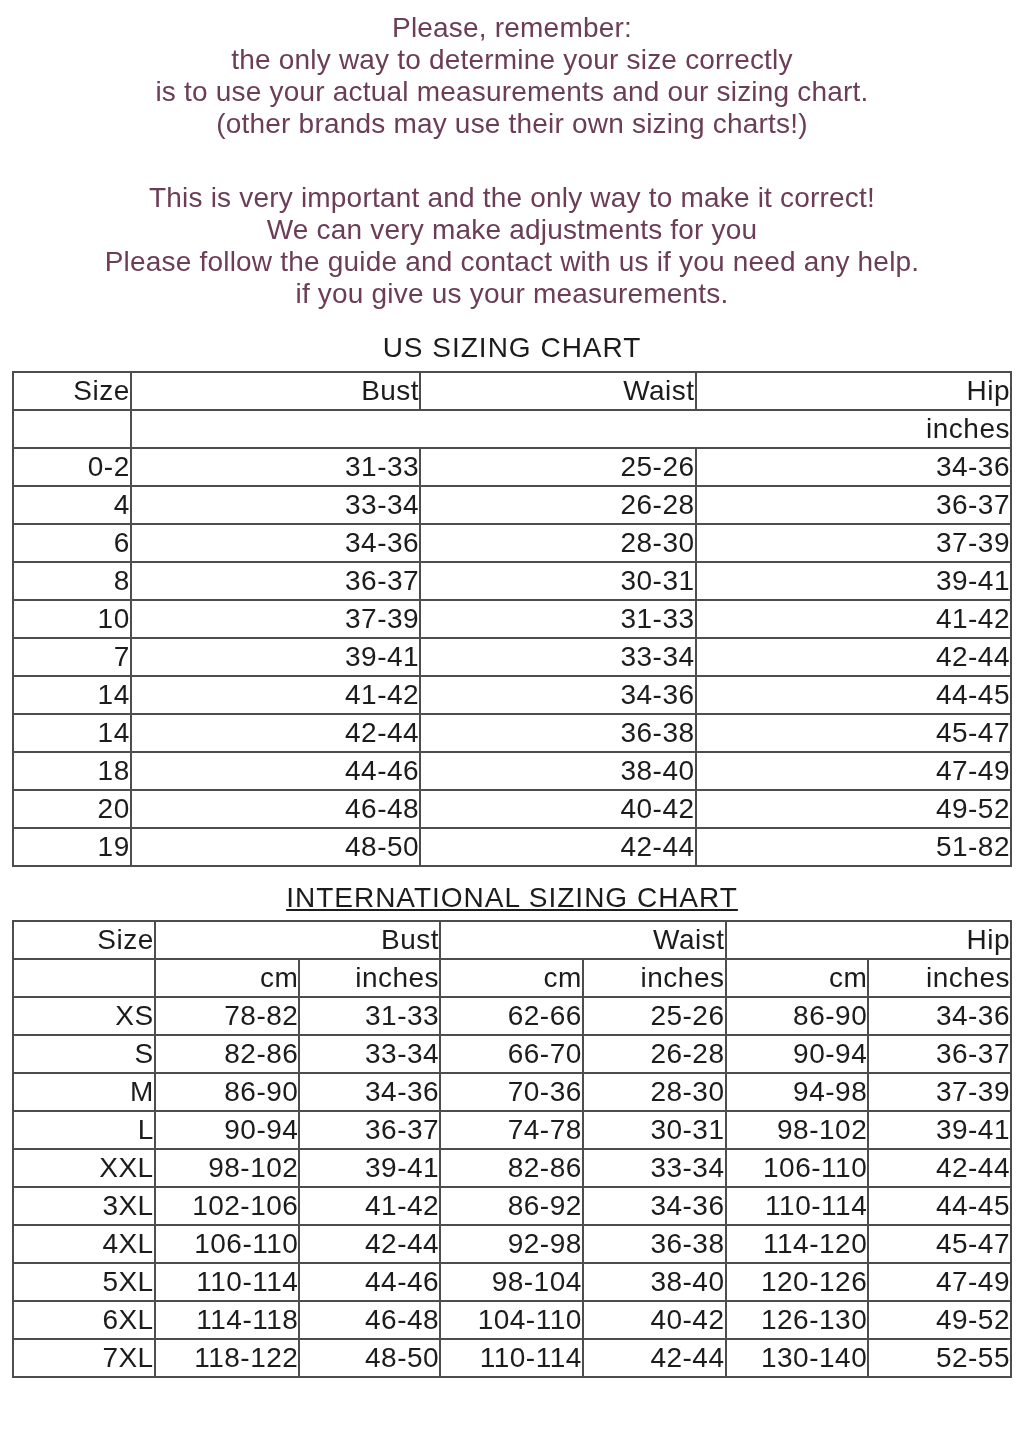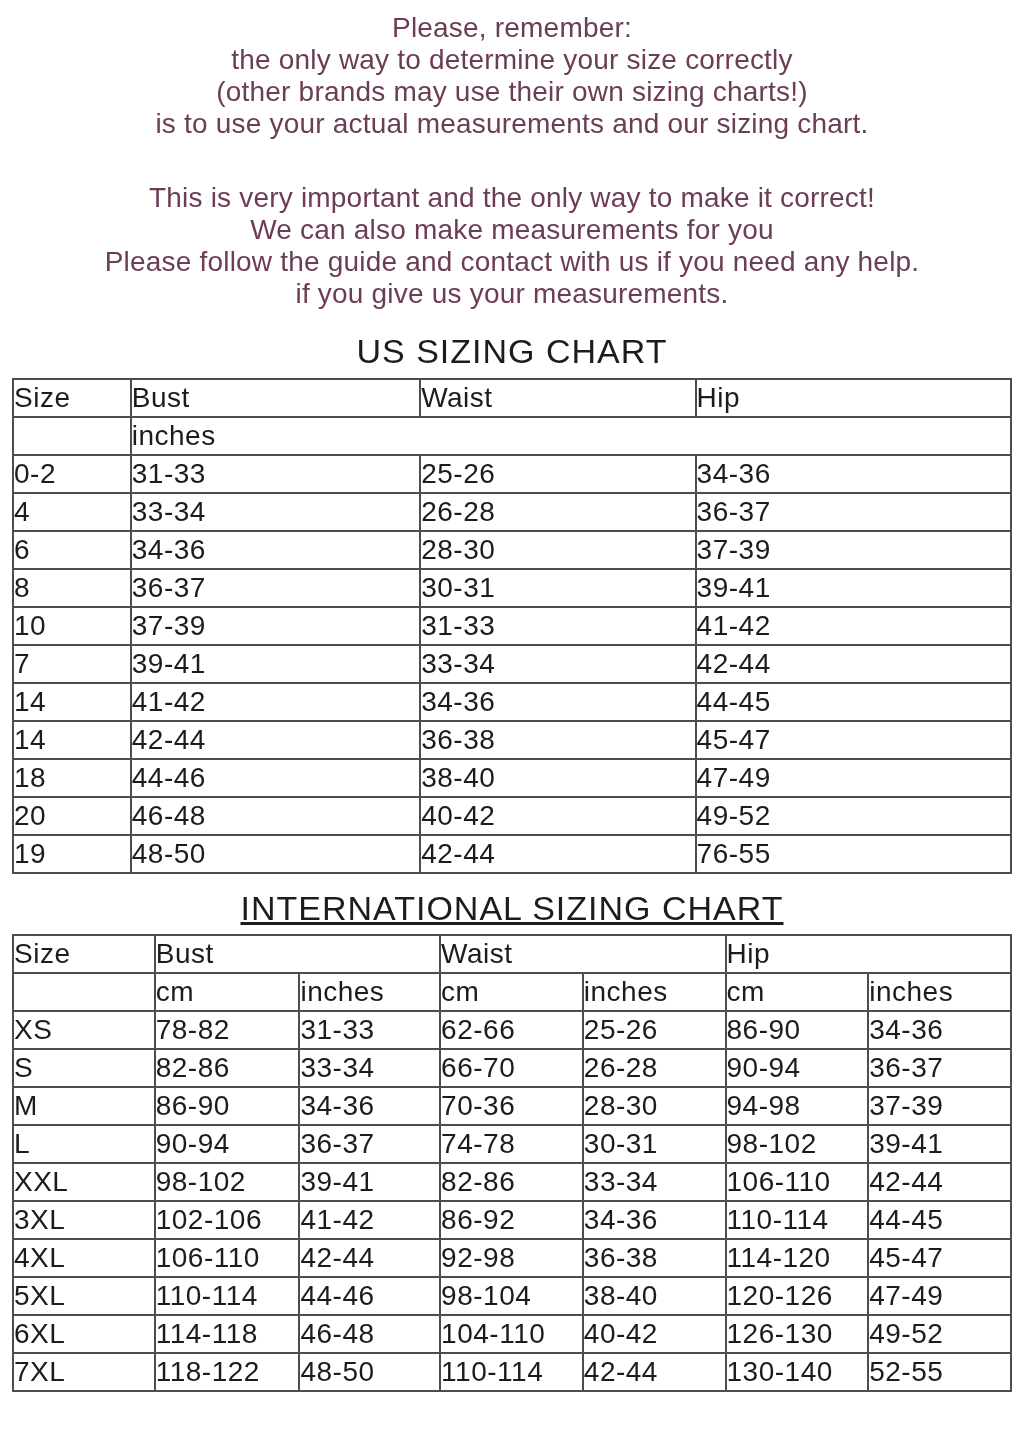--- a/index.html
+++ b/index.html
@@ -23,62 +23,62 @@
     line-height: 32px;
     letter-spacing: 0.2px;
   }
   .intro p { margin: 0; }
   .intro .gap { height: 42px; }
 
   
   .chart-title {
     text-align: center;
     color: #1c1c1c;
-    font-size: 34px;
+    font-size: 28px;
     font-weight: 300;
     letter-spacing: 1px;
     margin: 0;
   }
   .chart-title.us   { margin-top: 22px; margin-bottom: 7px; }
   .chart-title.intl { margin-top: 15px; margin-bottom: 6px; text-decoration: underline; }
 
   
   table {
     width: 1000px;
     margin: 0 auto;
     border-collapse: collapse;
     table-layout: fixed;
     color: #1c1c1c;
     font-size: 28px;
     font-weight: 300;
-    text-align: left;
+    text-align: right;
   }
   th, td {
     border: 2px solid #4d4d4d;
     height: 36px;
     padding: 0;
     font-weight: 300;
     letter-spacing: 0.5px;
     overflow: hidden;
     white-space: nowrap;
   }
 </style>
 </head>
 <body>
 
 <div class="page">
 
   <div class="intro">
     <p>Please, remember:</p>
     <p>the only way to determine your size correctly</p>
+    <p>is to use your actual measurements and our sizing chart.</p>
     <p>(other brands may use their own sizing charts!)</p>
-    <p>is to use your actual measurements and our sizing chart.</p>
     <div class="gap"></div>
     <p>This is very important and the only way to make it correct!</p>
-    <p>We can also make measurements for you</p>
+    <p>We can very make adjustments for you</p>
     <p>Please follow the guide and contact with us if you need any help.</p>
     <p>if you give us your measurements.</p>
   </div>
 
   <h2 class="chart-title us">US SIZING CHART</h2>
 
   <table>
     <colgroup>
       <col style="width:11.8%">
       <col style="width:29.0%">
@@ -155,21 +155,21 @@
         <tr>
           <td>20</td>
           <td>46-48</td>
           <td>40-42</td>
           <td>49-52</td>
         </tr>
         <tr>
           <td>19</td>
           <td>48-50</td>
           <td>42-44</td>
-          <td>76-55</td>
+          <td>51-82</td>
         </tr>
       </tbody>
   </table>
 
   <h2 class="chart-title intl">INTERNATIONAL SIZING CHART</h2>
 
   <table>
     <colgroup>
       <col style="width:14.2%">
       <col style="width:14.5%">

